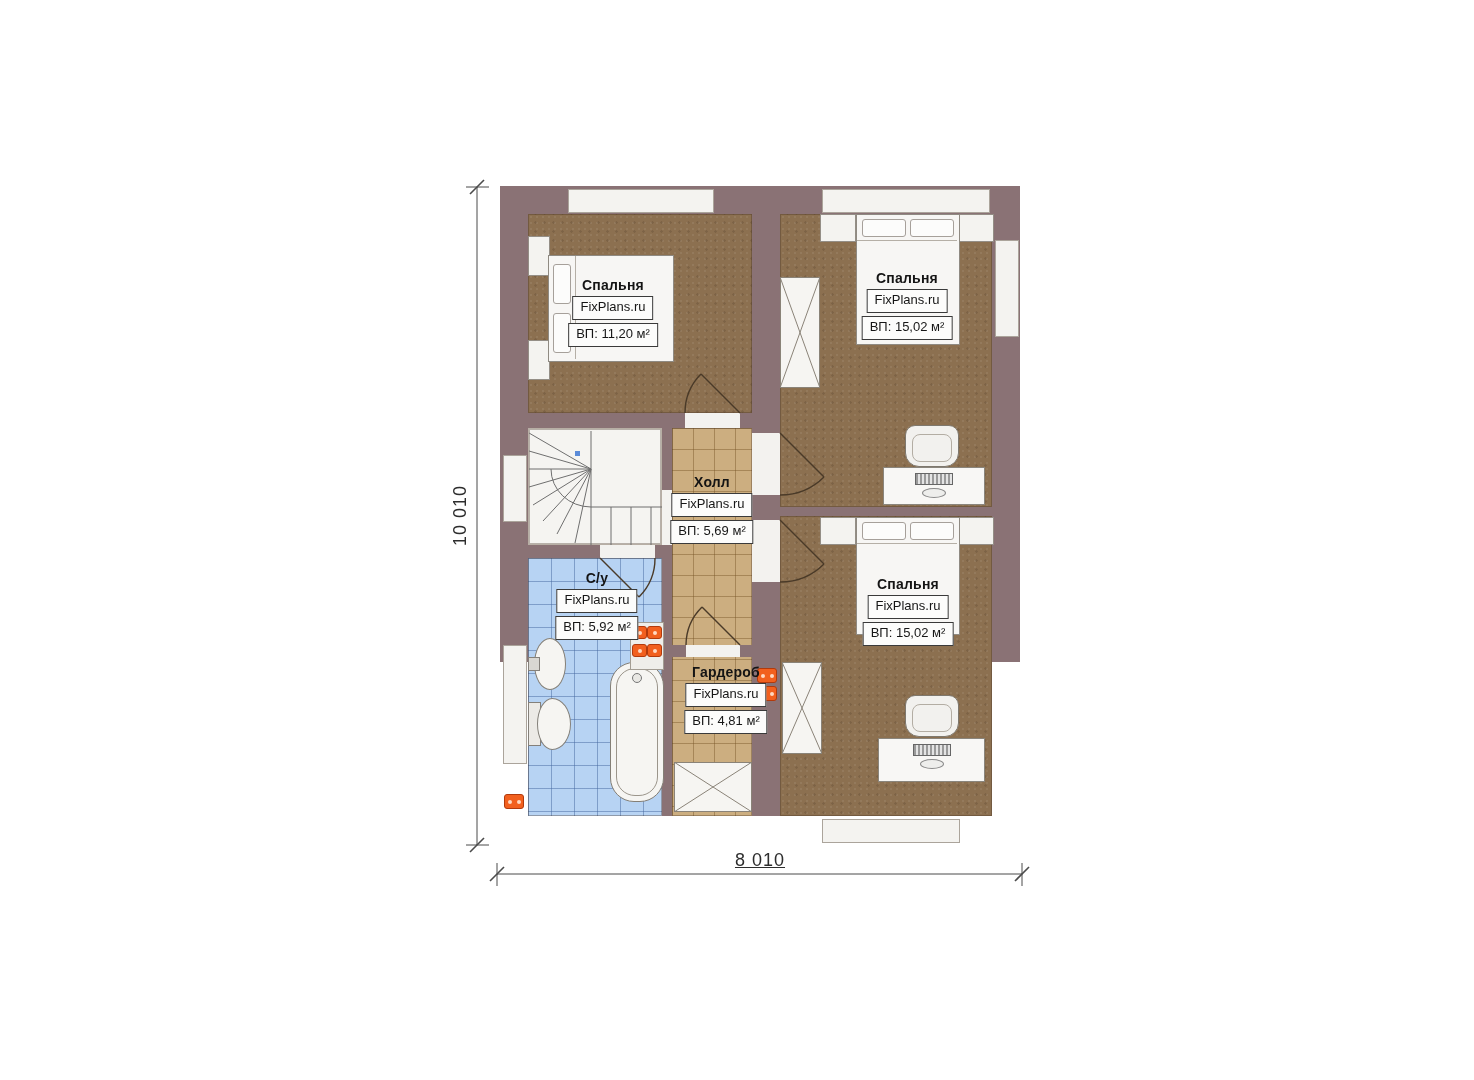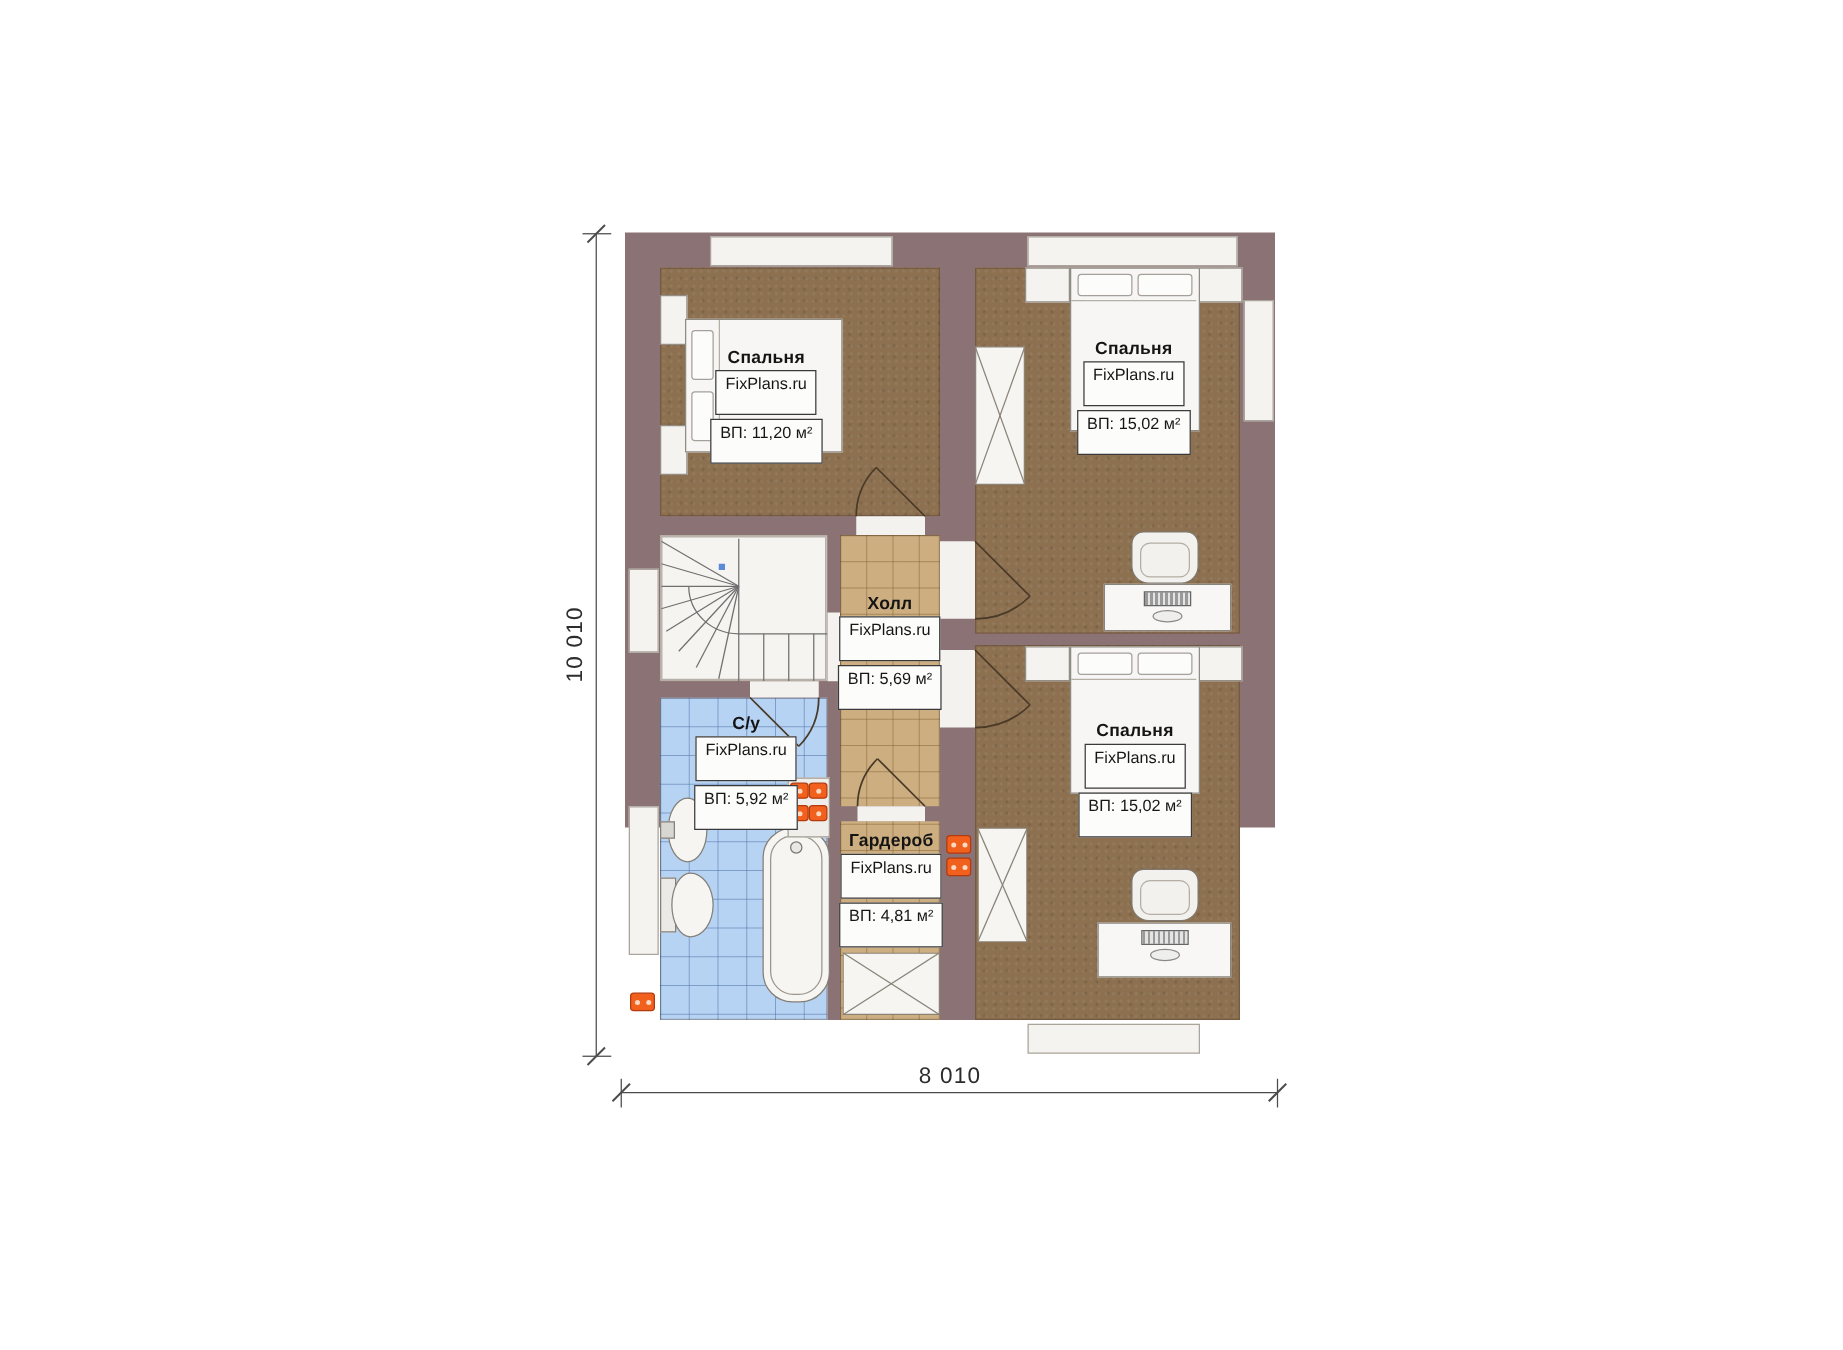--- a/index.html
+++ b/index.html
@@ -22,21 +22,21 @@
   .chair{position:absolute;background:#f2f1ee;border:1.5px solid #7e786e;border-radius:10px 10px 14px 14px;z-index:10;}
   .chair .seat{position:absolute;left:6px;top:8px;right:6px;bottom:4px;border:1px solid #b3ada3;border-radius:8px;}
   .desk{position:absolute;background:#f8f7f5;border:1px solid #8a857c;z-index:10;}
   .kbd{position:absolute;left:50%;transform:translateX(-50%);top:5px;width:36px;height:10px;border:1px solid #666;background:repeating-linear-gradient(90deg,#9a9a9a 0 2px,#e4e4e4 2px 4px);}
   .mouse{position:absolute;left:50%;transform:translateX(-50%);top:20px;width:22px;height:8px;border:1px solid #8a8a8a;border-radius:50%;background:#eeeeec;}
   .rad{position:absolute;background:#f2601e;border:1px solid #b23a0c;border-radius:3px;display:flex;align-items:center;justify-content:space-around;z-index:12;}
   .rad i{width:4px;height:4px;border-radius:50%;background:#ffd9c2;}
   .radbase{position:absolute;background:#efeeea;border:1px solid #a39d93;z-index:11;}
   .rlabel{position:absolute;transform:translateX(-50%);display:flex;flex-direction:column;align-items:center;gap:3px;z-index:30;}
   .rname{font-weight:bold;font-size:14px;color:#141414;white-space:nowrap;letter-spacing:.2px;}
-  .rbox{background:#fcfcfb;border:1px solid #3a3a3a;padding:1px 7px 14px 7px;font-size:13px;color:#161616;white-space:nowrap;line-height:1.45;}
+  .rbox{background:#fcfcfb;border:1px solid #3a3a3a;padding:1px 7px 2px 7px;font-size:13px;color:#161616;white-space:nowrap;line-height:1.45;}
   .tub{position:absolute;background:#f6f5f2;border:1.5px solid #847f76;border-radius:24px;z-index:10;}
   .tub .inner{position:absolute;left:5px;top:5px;right:5px;bottom:5px;border:1px solid #9b958b;border-radius:19px;}
   .tub .faucet{position:absolute;left:50%;top:10px;transform:translateX(-50%);width:8px;height:8px;border:1px solid #777;border-radius:50%;background:#e9e8e4;}
   .sink{position:absolute;z-index:10;}
   .sink .basin{position:absolute;left:6px;top:0;width:30px;height:50px;background:#f6f5f2;border:1.5px solid #847f76;border-radius:50%;}
   .sink .tap{position:absolute;left:0;top:19px;width:10px;height:12px;background:#d9d7d2;border:1px solid #84807a;}
   .toilet{position:absolute;z-index:10;}
   .toilet .tank{position:absolute;left:0;top:4px;width:11px;height:42px;background:#eceae6;border:1px solid #84807a;}
   .toilet .bowl{position:absolute;left:9px;top:0;width:32px;height:50px;background:#f6f5f2;border:1.5px solid #84807a;border-radius:45% 55% 55% 45%/50%;}
   .dimtext{position:absolute;font-size:18px;color:#2d2d2d;z-index:40;letter-spacing:1px;}
@@ -229,21 +229,21 @@
     <div class="rlabel" style="left:212px;top:288px;">
       <div class="rname">Холл</div>
       <div class="rbox">FixPlans.ru</div>
       <div class="rbox">ВП: 5,69 м²</div>
     </div>
     <div class="rlabel" style="left:97px;top:384px;">
       <div class="rname">С/у</div>
       <div class="rbox">FixPlans.ru</div>
       <div class="rbox">ВП: 5,92 м²</div>
     </div>
-    <div class="rlabel" style="left:213px;top:478px;">
+    <div class="rlabel" style="left:226px;top:478px;">
       <div class="rname">Гардероб</div>
       <div class="rbox">FixPlans.ru</div>
       <div class="rbox">ВП: 4,81 м²</div>
     </div>
   </div>
 
   <svg class="overlay" width="1474" height="1080" viewBox="0 0 1474 1080" style="z-index:3;">
     <g stroke="#4b4b4b" stroke-width="1" fill="none">
 
       <line x1="477" y1="187" x2="477" y2="845"></line>
@@ -253,15 +253,15 @@
       <line x1="470" y1="852" x2="484" y2="838" stroke-width="1.6"></line>
 
       <line x1="497" y1="874" x2="1022" y2="874"></line>
       <line x1="497" y1="863" x2="497" y2="886"></line>
       <line x1="1022" y1="863" x2="1022" y2="886"></line>
       <line x1="490" y1="881" x2="504" y2="867" stroke-width="1.6"></line>
       <line x1="1015" y1="881" x2="1029" y2="867" stroke-width="1.6"></line>
     </g>
   </svg>
   <div class="dimtext" style="left:425px;top:505px;width:70px;text-align:center;transform:rotate(-90deg);">10 010</div>
-  <div class="dimtext" style="left:700px;top:850px;width:120px;text-align:center;">8 010</div>
+  <div class="dimtext" style="left:700px;top:850px;width:120px;text-align:center;text-decoration:underline;">8 010</div>
 
 </div>
 
 </body></html>

